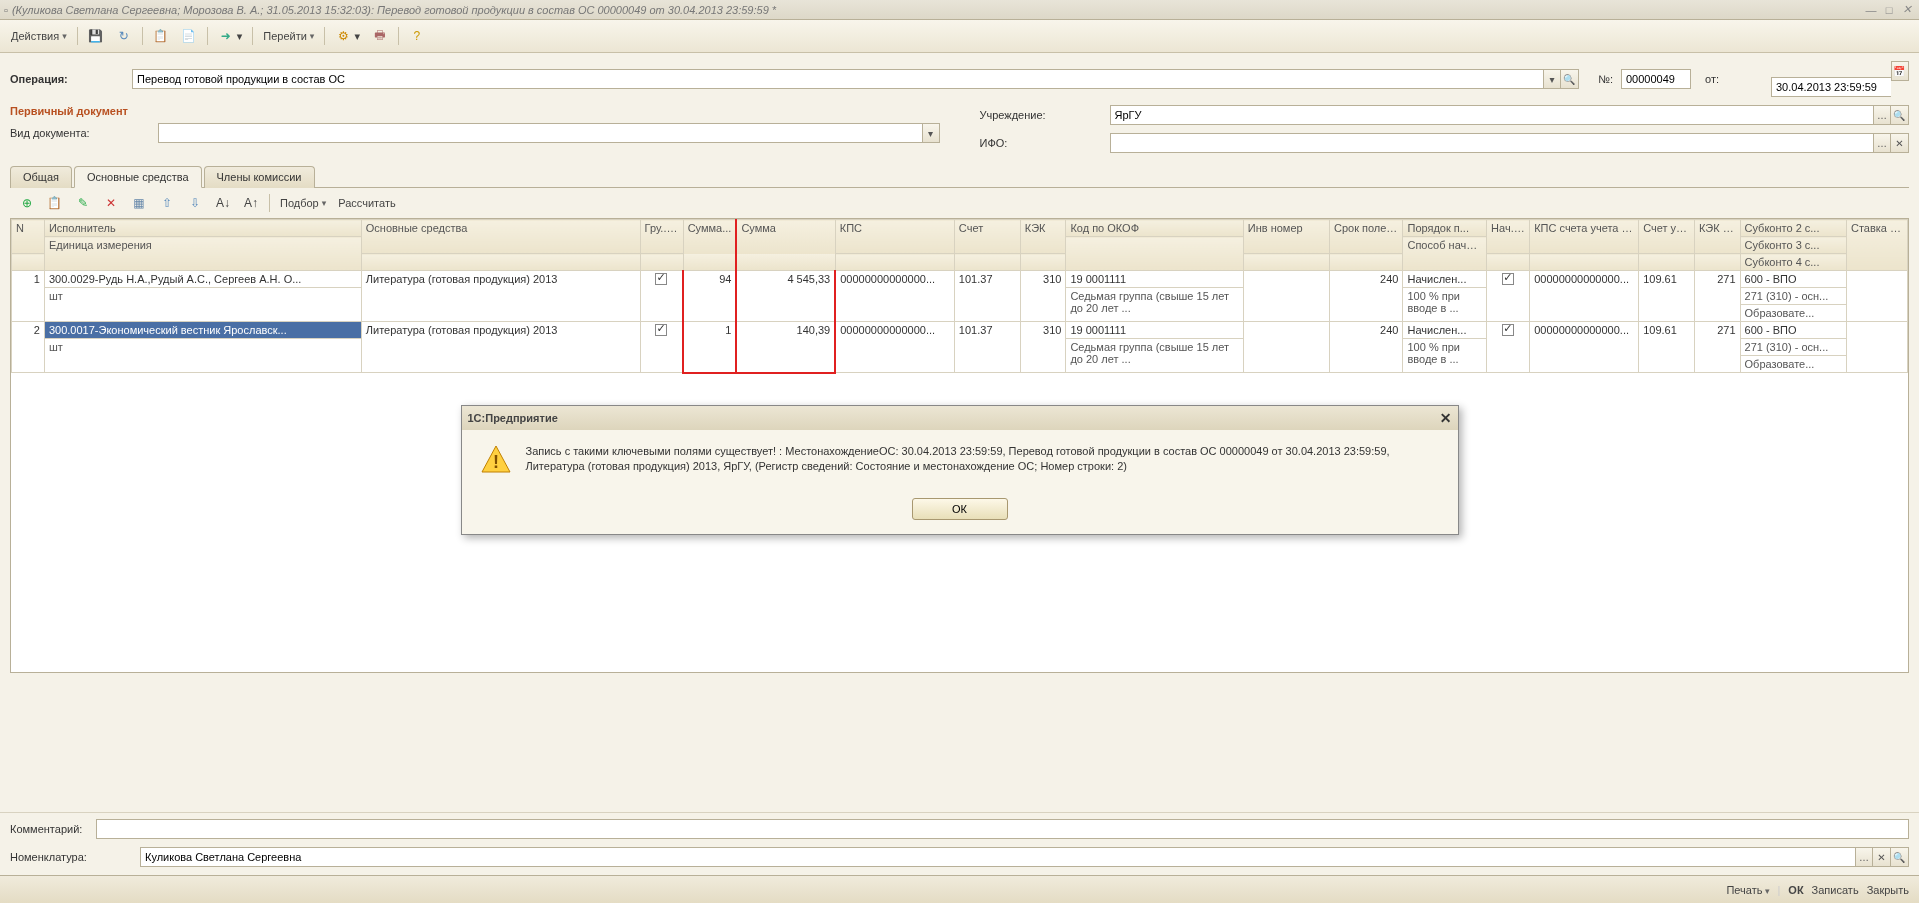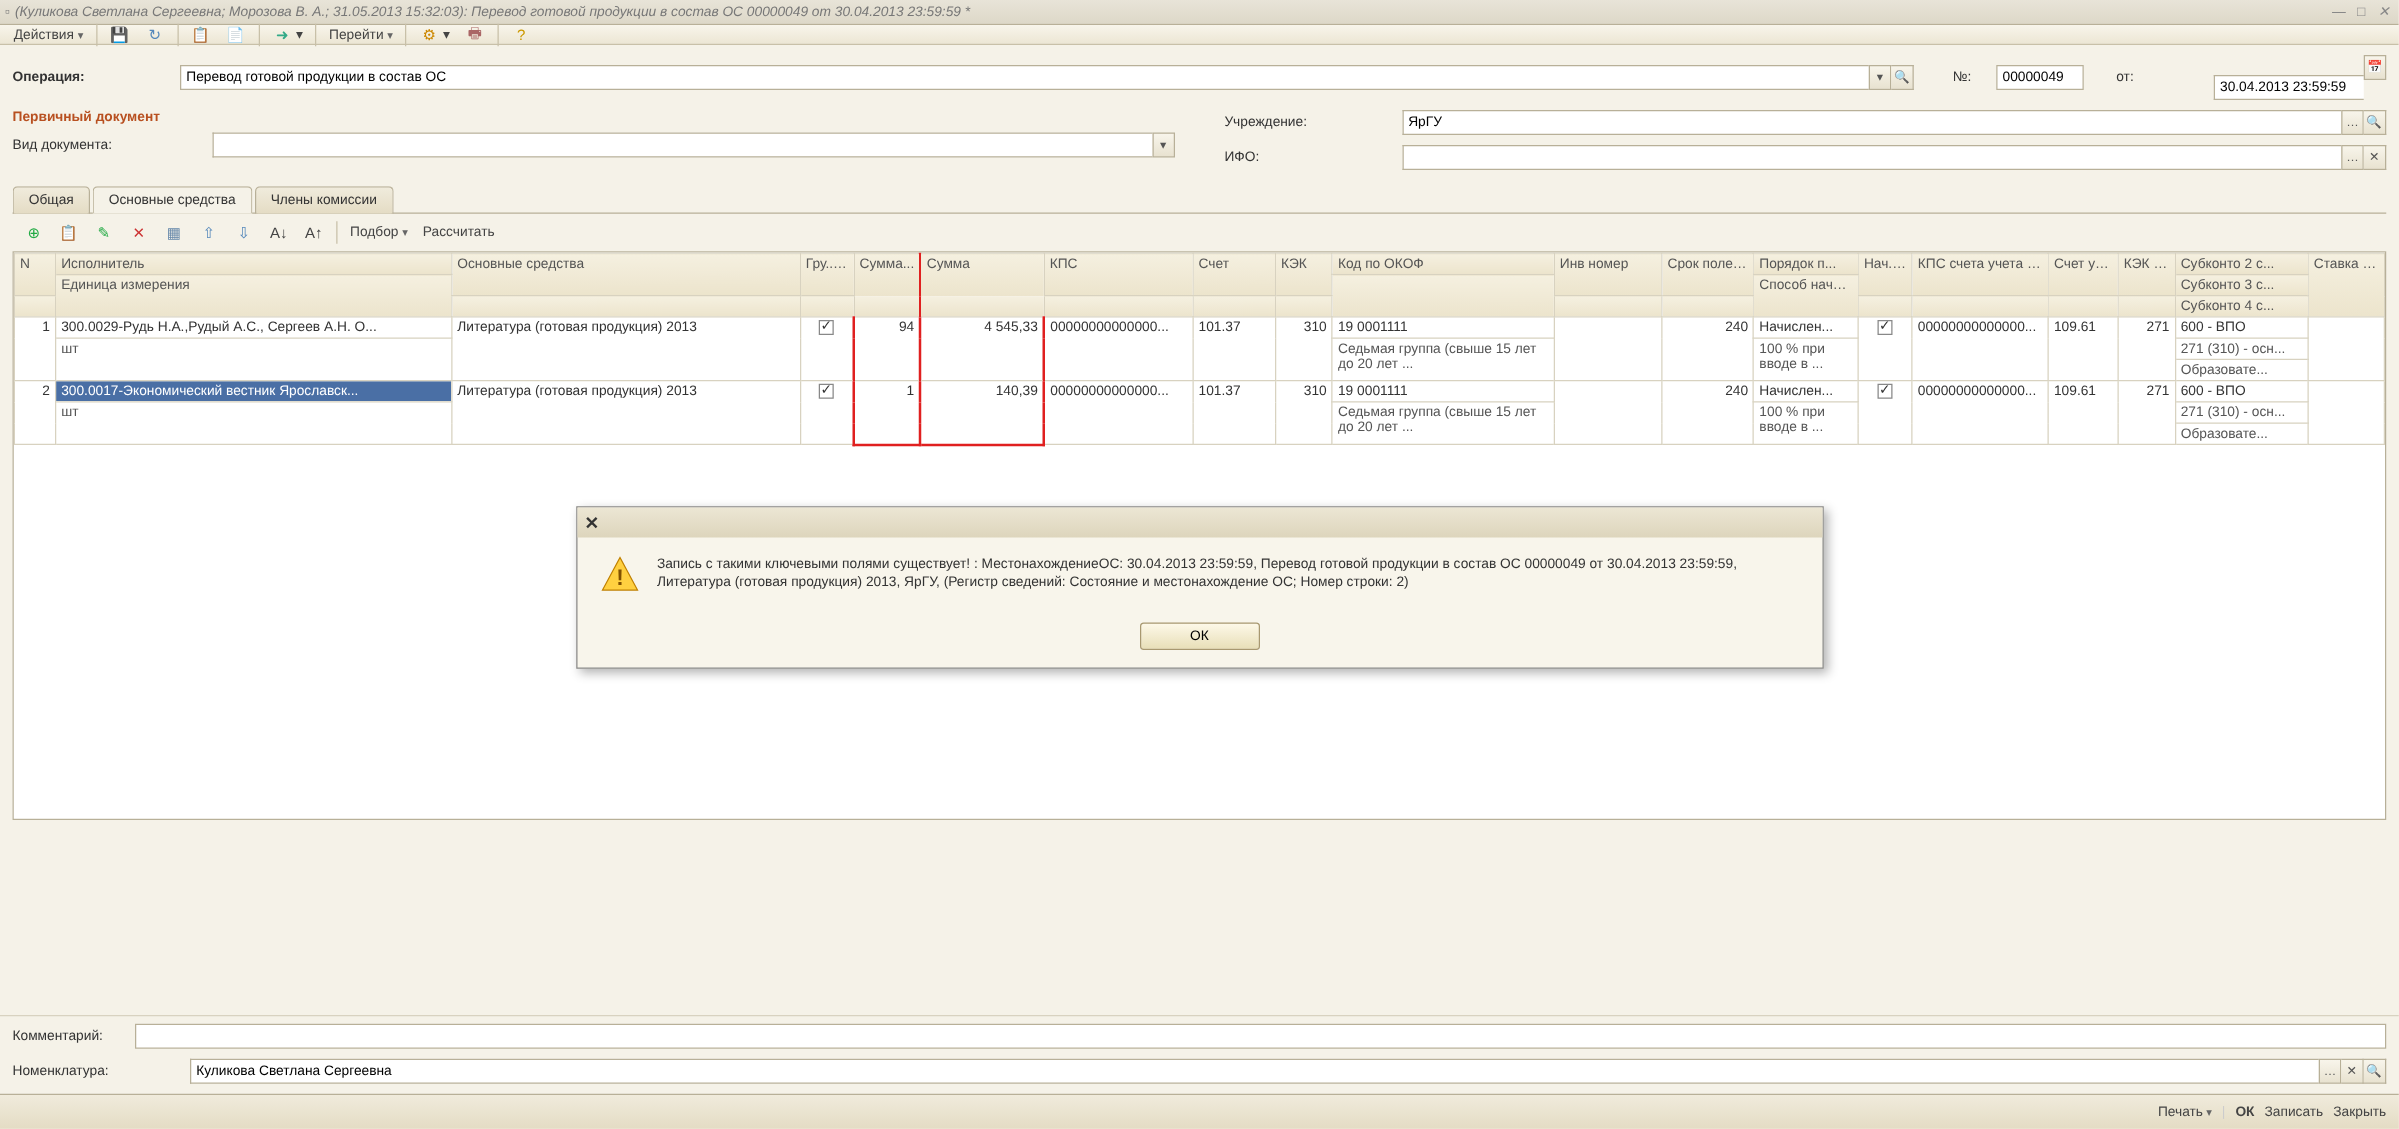--- a/index.html
+++ b/index.html
@@ -1,26 +1,26 @@
 <!DOCTYPE html>
 <html><head>
 <meta charset="utf-8">
 <style>
 * { box-sizing: border-box; margin: 0; padding: 0; }
 body { font-family: Tahoma, Arial, sans-serif; font-size: 11px; background: #f5f2e8; color: #333; overflow: hidden; }
 .titlebar { background: linear-gradient(#e8e4d8,#ddd8c8); border-bottom: 1px solid #b8b098; height: 20px; display: flex; align-items: center; padding: 0 4px; color: #777; font-style: italic; }
 .titlebar-text { flex: 1; white-space: nowrap; overflow: hidden; }
 .titlebar-ctrl { display: flex; gap: 2px; }
 .titlebar-ctrl span { width: 16px; height: 14px; display: inline-flex; align-items: center; justify-content: center; color: #888; cursor: pointer; }
-.toolbar { background: linear-gradient(#f8f5eb,#ece6d4); border-bottom: 1px solid #c8c0a8; height: 16px; display: flex; align-items: center; padding: 0 6px; gap: 2px; }
+.toolbar { background: linear-gradient(#f8f5eb,#ece6d4); border-bottom: 1px solid #c8c0a8; height: 33px; display: flex; align-items: center; padding: 0 6px; gap: 2px; }
 .tb-btn { height: 20px; padding: 0 4px; display: inline-flex; align-items: center; gap: 3px; border: 1px solid transparent; border-radius: 3px; cursor: pointer; color: #444; }
 .tb-sep { width: 1px; height: 18px; background: #c8c0a8; margin: 0 3px; }
 .tb-ico { width: 16px; height: 16px; display: inline-flex; align-items: center; justify-content: center; font-size: 12px; }
 .content { padding: 8px 10px; }
-.form-row { display: flex; align-items: center; gap: 20px; margin-bottom: 8px; }
+.form-row { display: flex; align-items: center; gap: 8px; margin-bottom: 8px; }
 .lbl { color: #333; white-space: nowrap; }
 .input { border: 1px solid #b8b098; background: #fff; height: 20px; padding: 0 4px; font: inherit; }
 .input-group { display: flex; flex: 1; padding-left: 44px; }
 .input-group .input { flex: 1; border-right: none; }
 .ig-btn { width: 18px; height: 20px; border: 1px solid #b8b098; background: linear-gradient(#f8f5eb,#e8e2d0); display: inline-flex; align-items: center; justify-content: center; cursor: pointer; font-size: 10px; color: #555; }
 .ig-btn + .ig-btn { border-left: none; }
 .section-title { color: #b85020; font-weight: bold; margin-bottom: 6px; }
 .two-col { display: flex; gap: 40px; }
 .two-col > div { flex: 1; }
 .tabs { display: flex; border-bottom: 1px solid #b8b098; margin-top: 4px; }
@@ -347,20 +347,21 @@
   <span class="drop-arrow"><span>Печать</span></span>
   <span style="color:#ccc;">|</span>
   <span class="primary">ОК</span>
   <span>Записать</span>
   <span>Закрыть</span>
 </div>
 
 <div class="dialog-overlay">
   <div class="dialog">
     <div class="dialog-title">
+      <span class="dt-text">1С:Предприятие</span>
       <span class="close">✕</span>
     </div>
     <div class="dialog-body">
       <svg class="warn-icon" viewBox="0 0 32 32">
           <polygon points="16,2 30,28 2,28" fill="#ffd040" stroke="#c08000" stroke-width="1"></polygon>
           <text x="16" y="24" text-anchor="middle" font-size="18" font-weight="bold" fill="#805000">!</text>
         </svg>
       <div class="dialog-msg">Запись с такими ключевыми полями существует! : МестонахождениеОС: 30.04.2013 23:59:59, Перевод готовой продукции в состав ОС 00000049 от 30.04.2013 23:59:59, Литература (готовая продукция) 2013, ЯрГУ,  (Регистр сведений: Состояние и местонахождение ОС; Номер строки: 2)</div>
     </div>
     <div class="dialog-btns">

